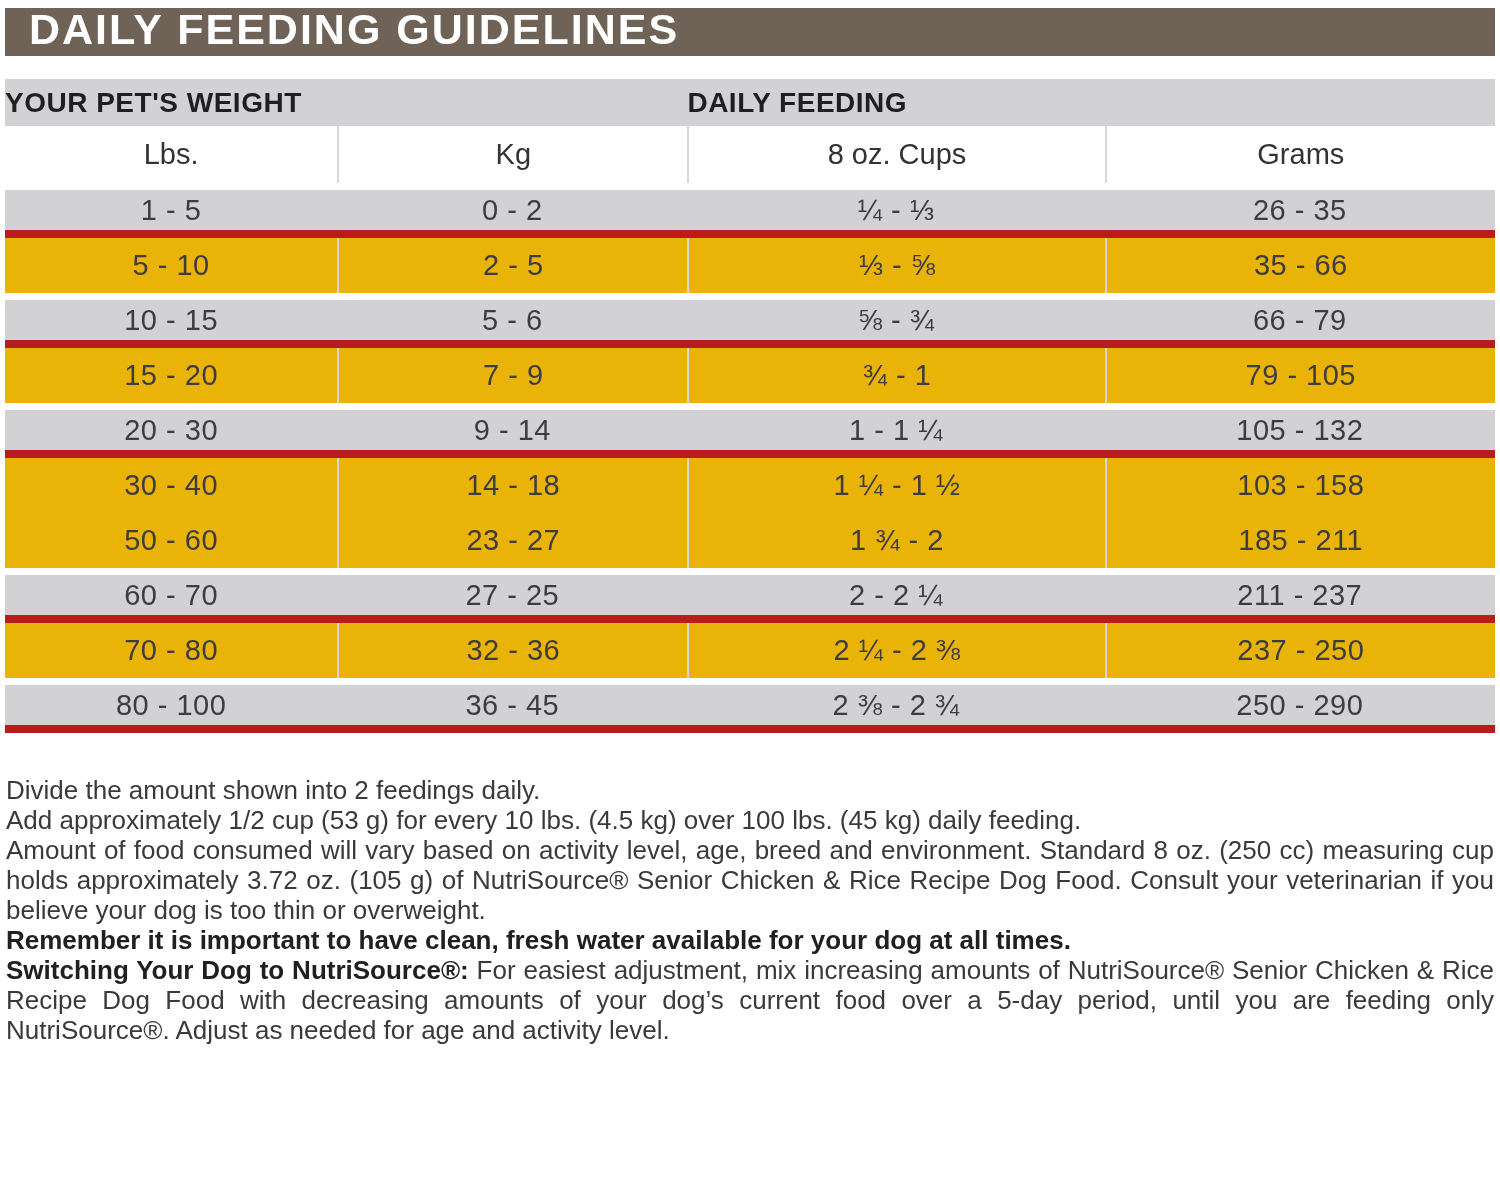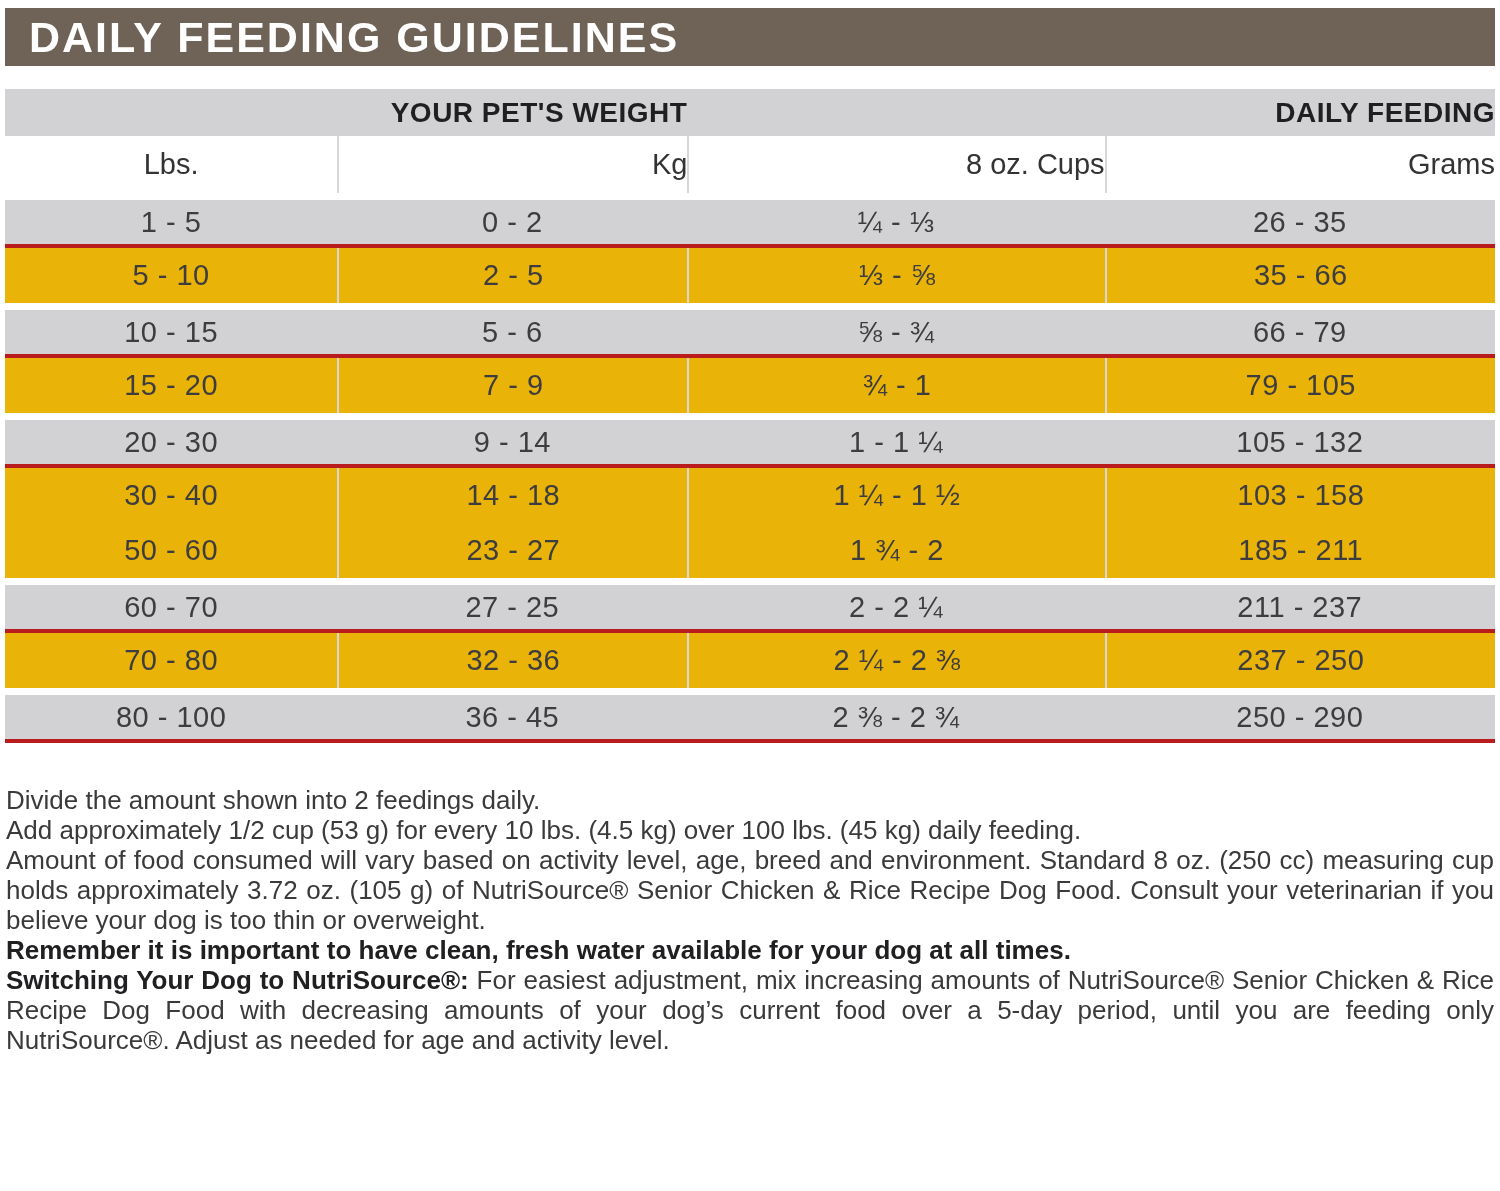--- a/index.html
+++ b/index.html
@@ -9,24 +9,23 @@
     height: 1191px;
     background: #ffffff;
     font-family: "Liberation Sans", "DejaVu Sans", sans-serif;
     color: #3a3a3c;
     overflow: hidden;
   }
 
   
   .title-bar {
     margin: 8px 5px 0 5px;
-    height: 58px;
+    height: 48px;
     background: #6f6358;
     display: flex;
-    align-items: center;
     padding-left: 24px;
   }
   .title-bar .title-text {
     color: #ffffff;
     font-size: 43px;
     font-weight: 800;
     letter-spacing: 2px;
     line-height: 1;
   }
 
@@ -43,52 +42,52 @@
   col.c3 { width: 28.0%; }
   col.c4 { width: 26.2%; }
 
   tr.group-row th {
     background: #d2d2d4;
     height: 47px;
     font-size: 28px;
     font-weight: 700;
     color: #1f1f21;
     letter-spacing: 0.5px;
-    text-align: right;
+    text-align: left;
     vertical-align: middle;
     padding: 0;
   }
   tr.col-row th {
     background: #ffffff;
     height: 57px;
     font-size: 29px;
     font-weight: 400;
     color: #333335;
     text-align: center;
     vertical-align: middle;
     padding: 0;
   }
-  tr.col-row th + th { border-left: 2px solid #d7d7d7; text-align: right; }
+  tr.col-row th + th { border-left: 2px solid #d7d7d7; }
 
   tr.data-row td {
     height: 55px;
     font-size: 29px;
     font-weight: 400;
     color: #3d3d3f;
     text-align: center;
     vertical-align: middle;
     padding: 0;
     letter-spacing: 0.5px;
   }
   tr.plain td { background: #eab308; }
   tr.plain td + td { border-left: 2px solid #d7d7d7; }
   tr.shade td {
     background: #d2d2d4;
     border-top: 7px solid #ffffff;
-    border-bottom: 4px solid #b91c1c;
+    border-bottom: 8px solid #b91c1c;
   }
 
   
   .notes {
     margin: 42px 6px 16px 6px;
     font-size: 26px;
     line-height: 30px;
     color: #3a3a3c;
   }
   .notes p { margin: 0; }

